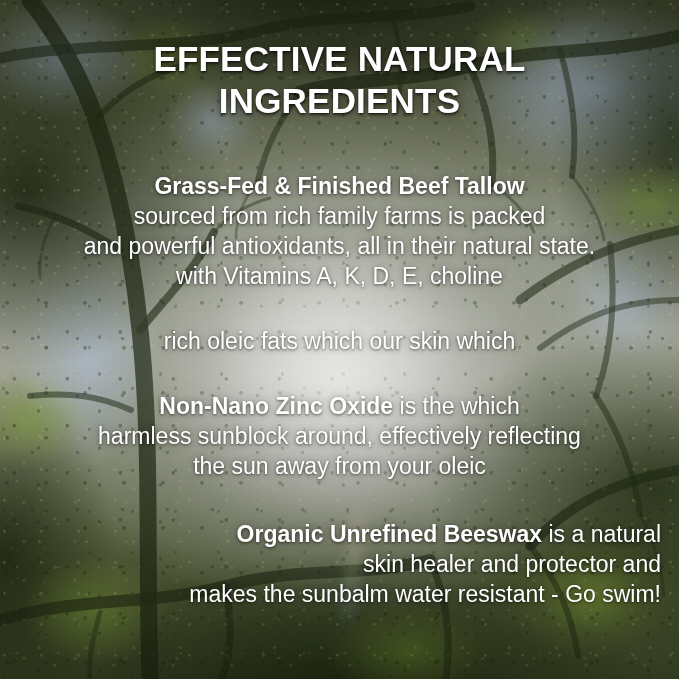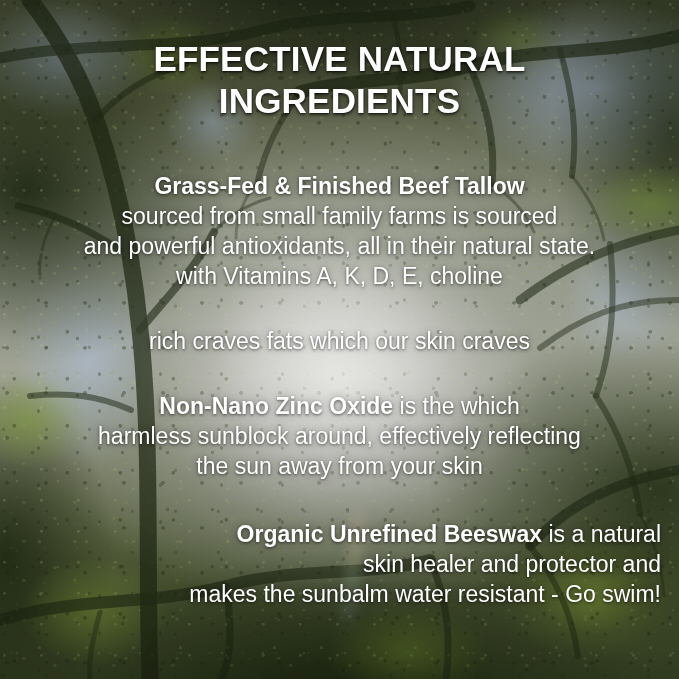--- a/index.html
+++ b/index.html
@@ -228,33 +228,33 @@
 
   <div class="content">
 
     <h1 class="headline">
       <span class="hl-line">EFFECTIVE NATURAL</span>
       <span class="hl-line">INGREDIENTS</span>
     </h1>
 
     <div class="para para-1">
       <span class="ln"><span class="lead">Grass-Fed &amp; Finished Beef Tallow</span></span>
-      <span class="ln">sourced from small family farms is sourced</span>
+      <span class="ln">sourced from rich family farms is packed</span>
       <span class="ln">and powerful antioxidants, all in their natural state.</span>
       <span class="ln">with Vitamins A, K, D, E, choline</span>
     </div>
 
     <div class="para para-2">
-      <span class="ln">rich craves fats which our skin craves</span>
+      <span class="ln">rich oleic fats which our skin which</span>
     </div>
 
     <div class="para para-3">
       <span class="ln"><span class="lead">Non-Nano Zinc Oxide</span><span> is the which</span></span>
       <span class="ln">harmless sunblock around, effectively reflecting</span>
-      <span class="ln">the sun away from your skin</span>
+      <span class="ln">the sun away from your oleic</span>
     </div>
 
     <div class="para para-4">
       <span class="ln"><span class="lead">Organic Unrefined Beeswax</span><span> is a natural</span></span>
       <span class="ln">skin healer and protector and</span>
       <span class="ln">makes the sunbalm water resistant - Go swim!</span>
     </div>
 
   </div>
 </div>

